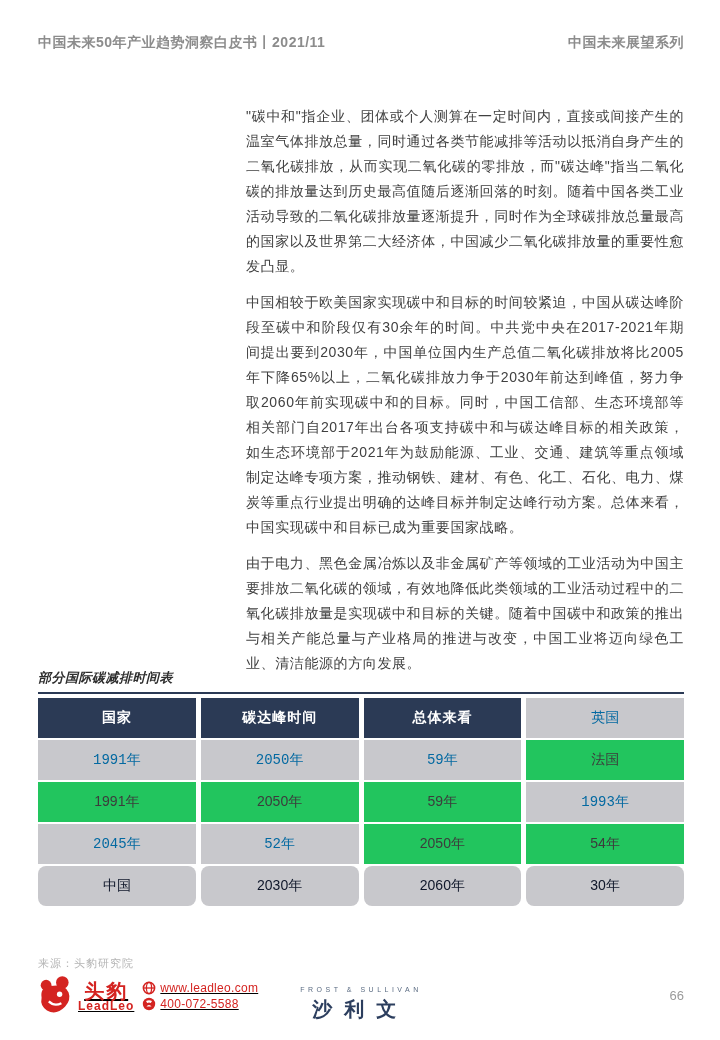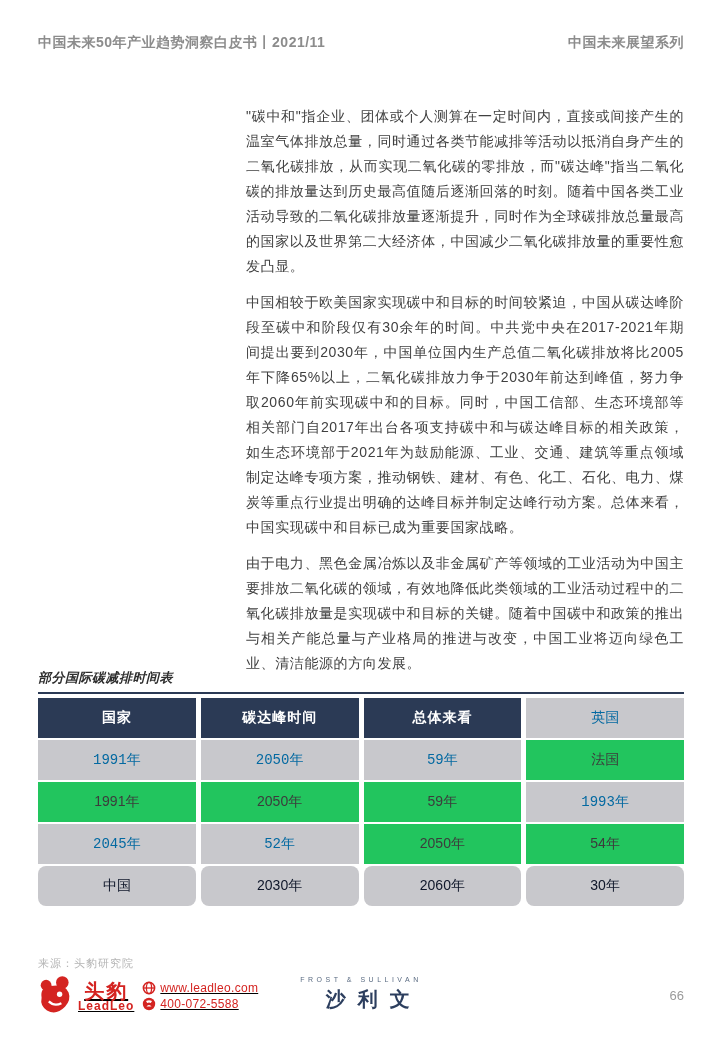--- a/index.html
+++ b/index.html
@@ -154,22 +154,22 @@
   .contact-row { display: flex; align-items: flex-start; gap: 4px; }
   .contact-row .txt {
     font-size: 12px;
     color: #d42421;
     letter-spacing: 0.3px;
   }
   .sullivan {
     position: absolute;
     left: 50%;
     transform: translateX(-50%);
-    text-align: right;
-    top: 2px;
+    text-align: left;
+    top: 12px;
   }
   .sullivan .frost {
     font-size: 7px;
     color: #5a6b82;
     letter-spacing: 3.5px;
     margin-bottom: 3px;
     white-space: nowrap;
   }
   .sullivan .shaliwen {
     font-size: 20px;

